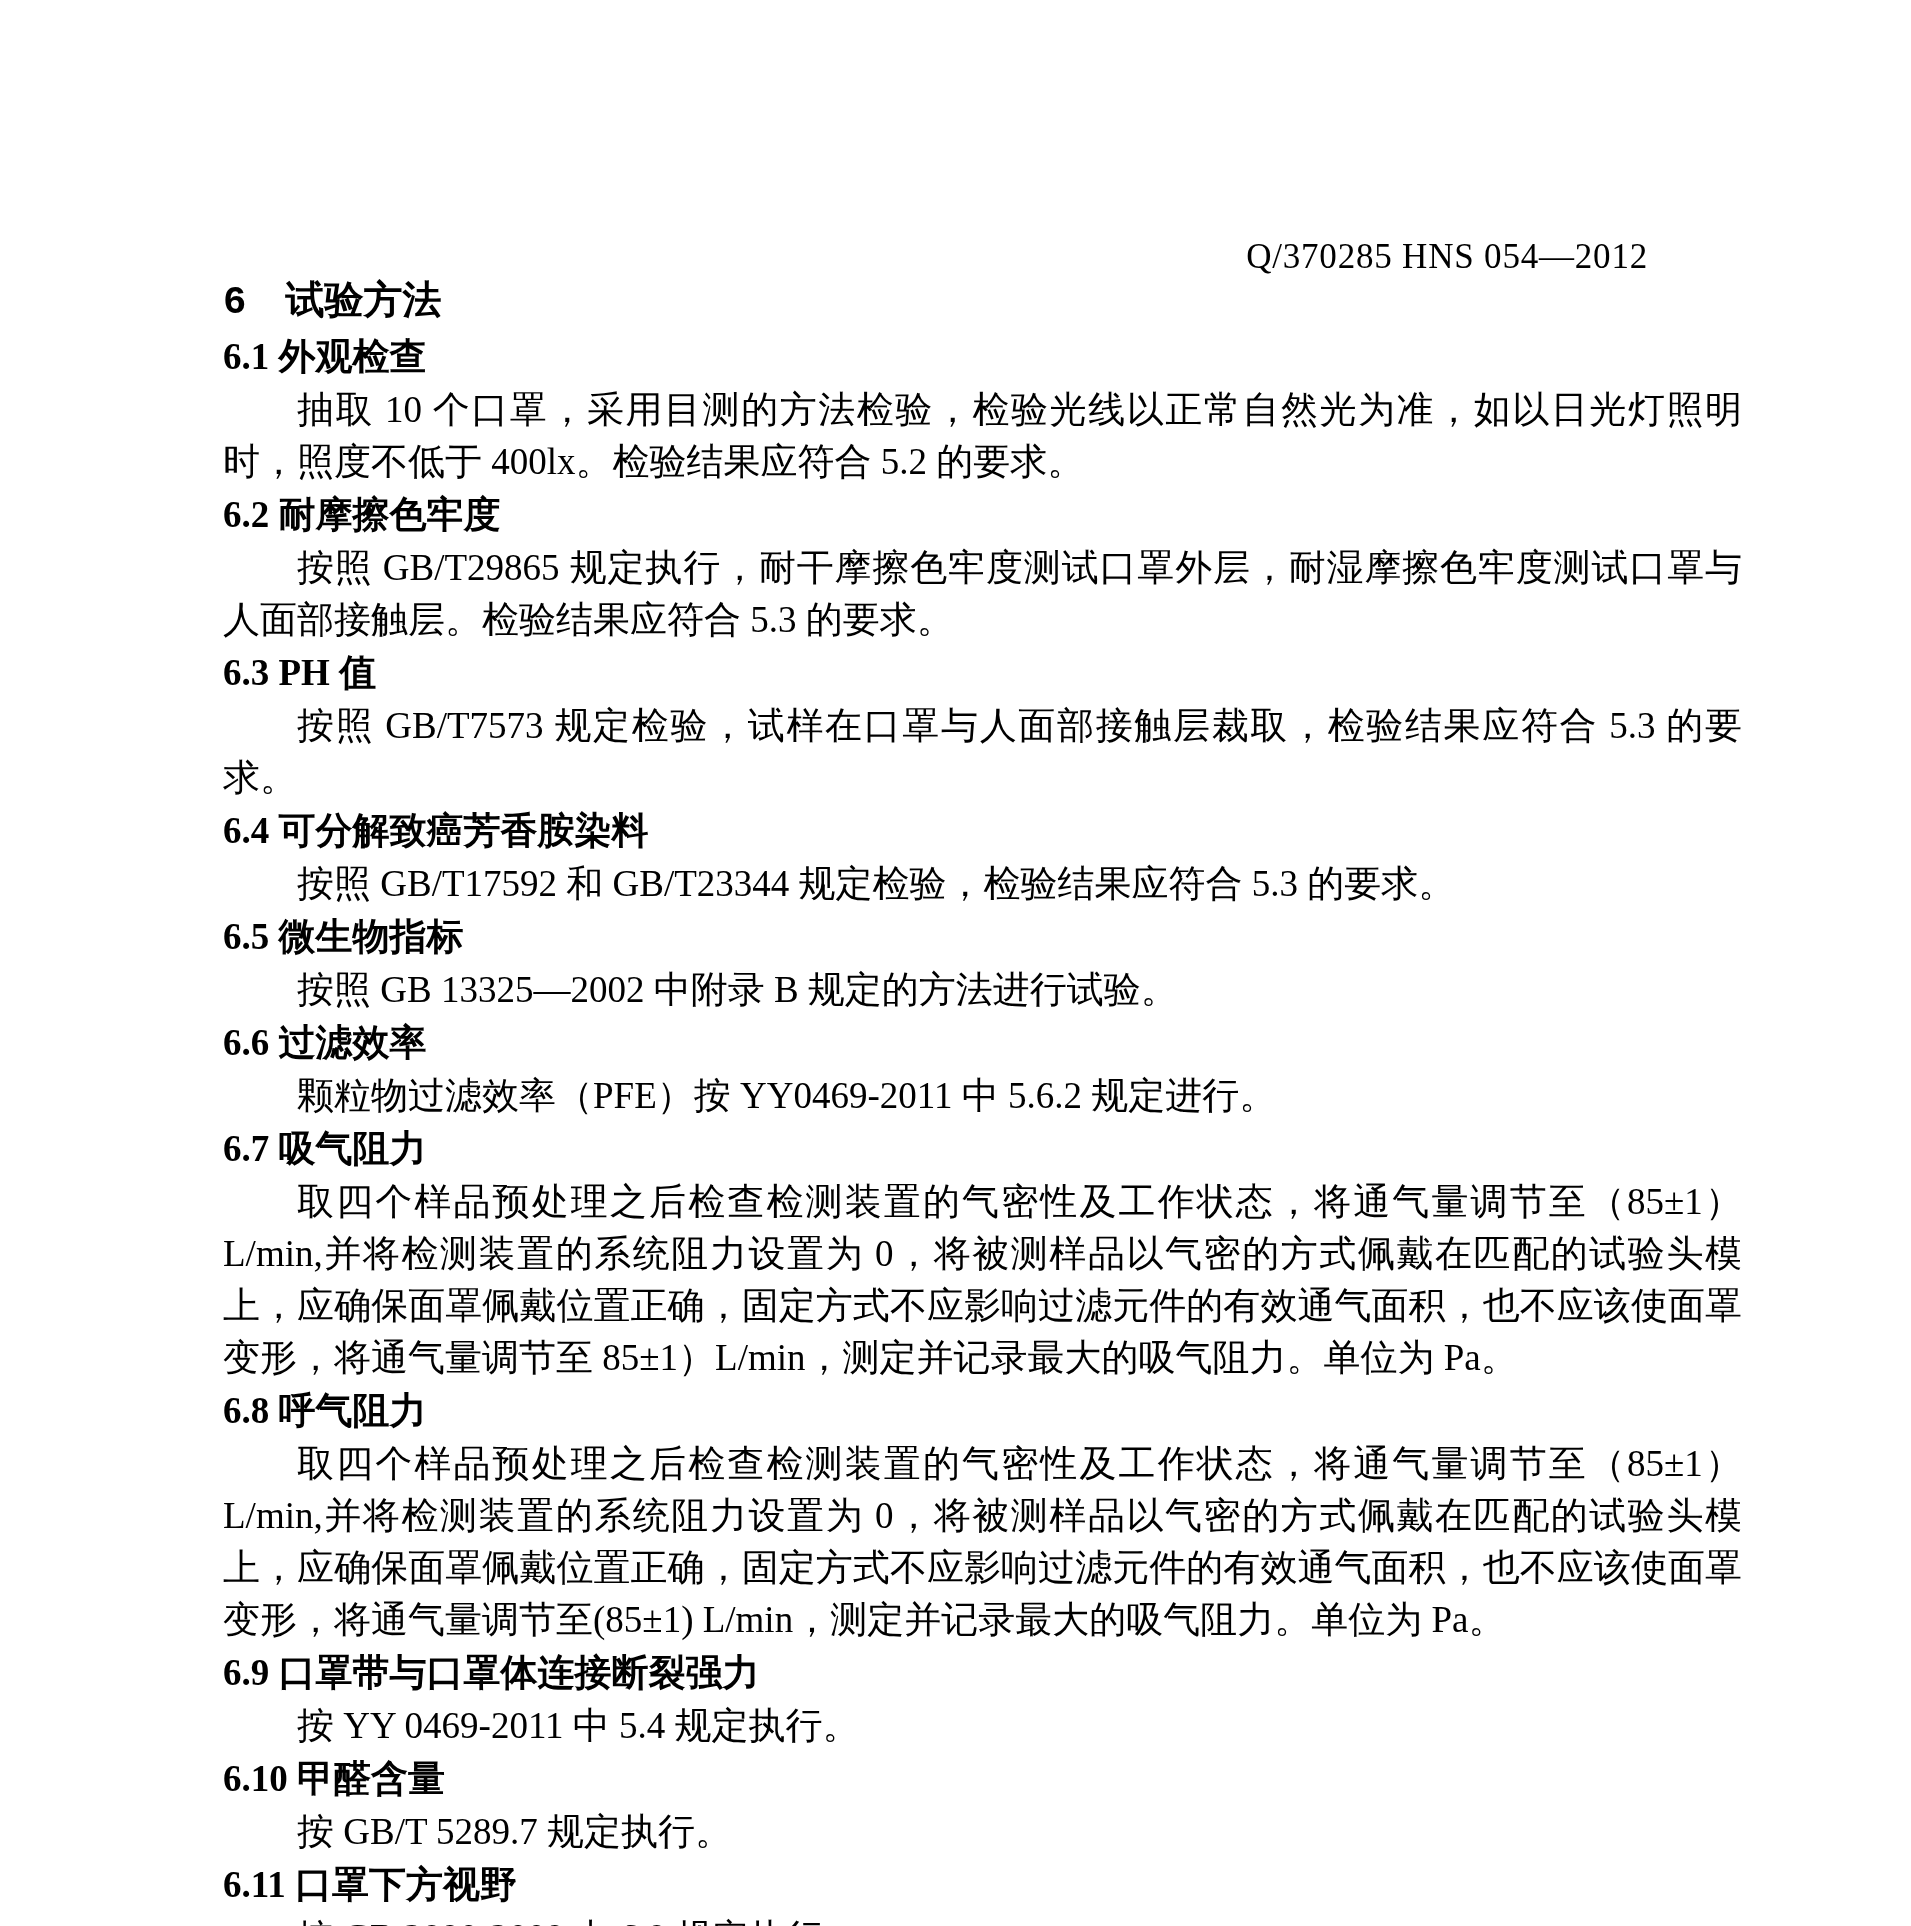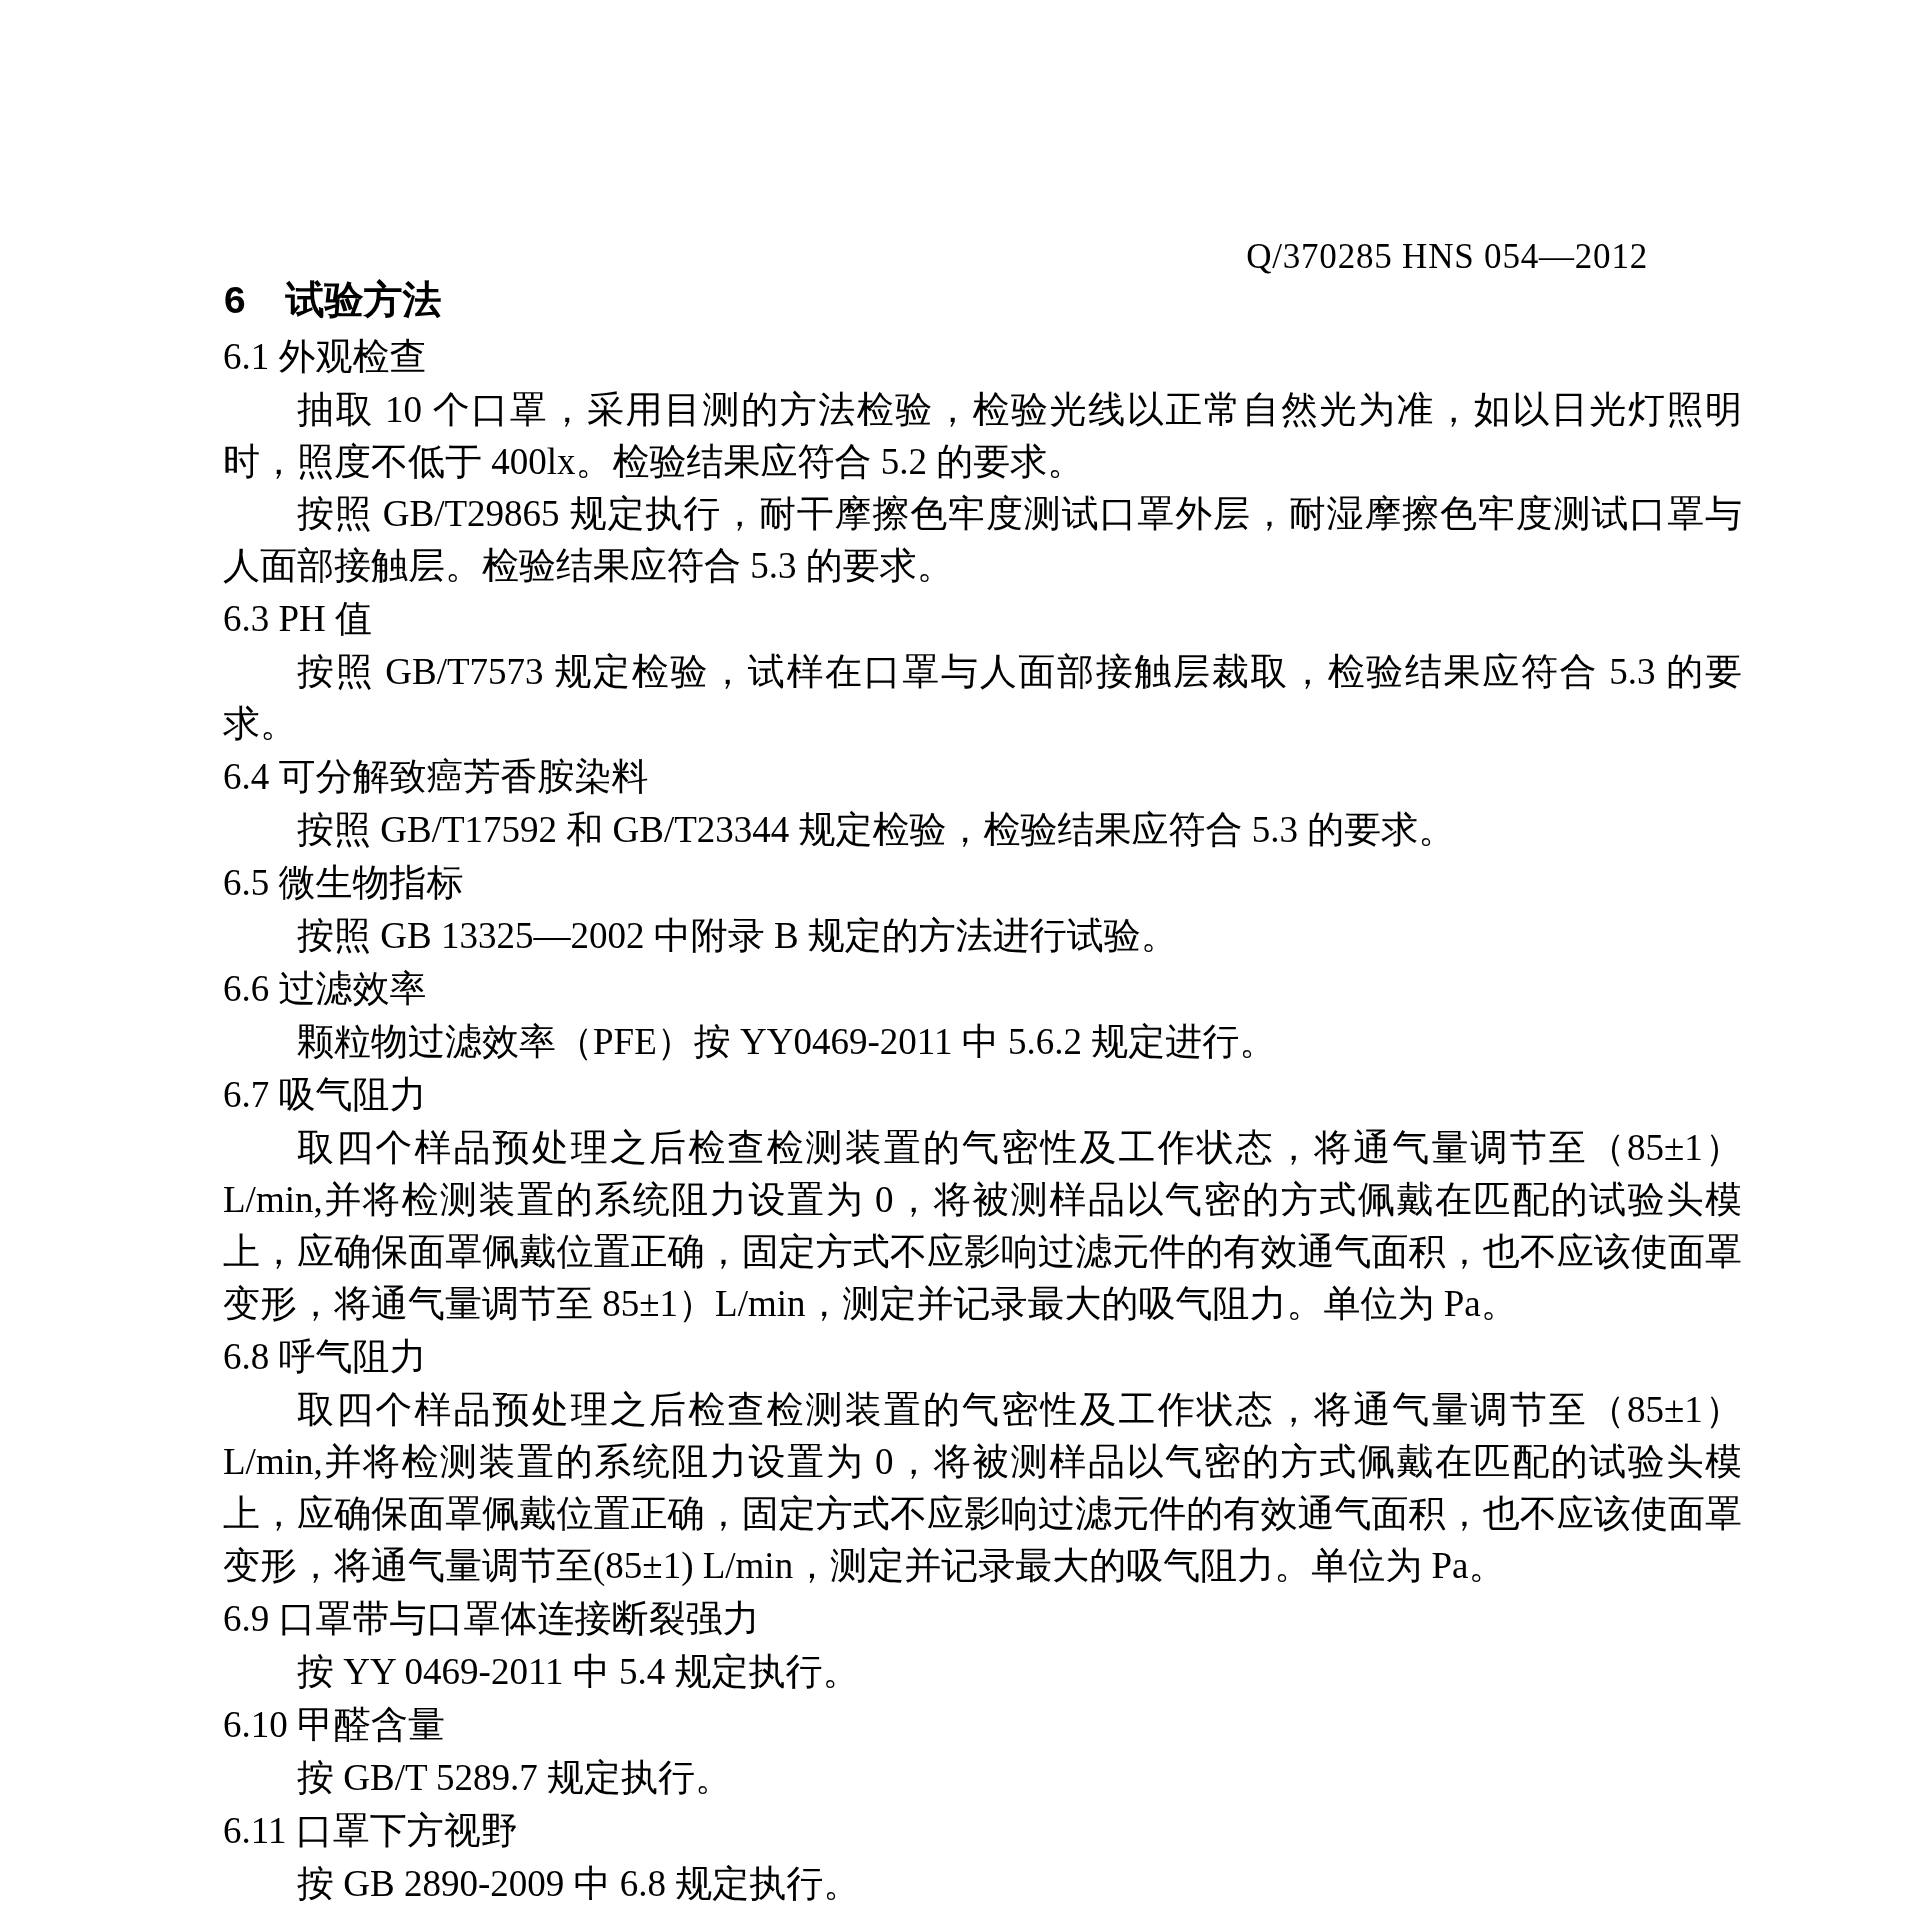--- a/index.html
+++ b/index.html
@@ -32,21 +32,21 @@
     white-space: nowrap;
   }
   h1.chapter {
     font-family: Liberation Mono, monospace;
     font-weight: bold;
     font-size: 39px;
     line-height: 54px;
     margin: 0;
   }
   h2.clause {
-    font-weight: normal;
+    font-weight: bold;
     font-size: 37px;
     line-height: 54px;
     margin: 0;
   }
   p.body-para {
     font-size: 37px;
     line-height: 52px;
     margin: 0;
     text-indent: 2em;
     text-align: justify;
@@ -64,20 +64,21 @@
 
 <div class="page">
 
   <div class="doc-code">Q/370285 HNS 054—2012</div>
 
   <h1 class="chapter mt55">6　试验方法</h1>
 
   <h2 class="clause mt55">6.1 外观检查</h2>
   <p class="body-para mt45">抽取 10 个口罩，采用目测的方法检验，检验光线以正常自然光为准，如以日光灯照明时，照度不低于 400lx。检验结果应符合 5.2 的要求。</p>
 
+  <h2 class="clause mt60">6.2 耐摩擦色牢度</h2>
   <p class="body-para mt45">按照 GB/T29865 规定执行，耐干摩擦色牢度测试口罩外层，耐湿摩擦色牢度测试口罩与人面部接触层。检验结果应符合 5.3 的要求。</p>
 
   <h2 class="clause mt60">6.3 PH 值</h2>
   <p class="body-para mt45">按照 GB/T7573 规定检验，试样在口罩与人面部接触层裁取，检验结果应符合 5.3 的要求。</p>
 
   <h2 class="clause mt60">6.4 可分解致癌芳香胺染料</h2>
   <p class="body-para mt45">按照 GB/T17592 和 GB/T23344 规定检验，检验结果应符合 5.3 的要求。</p>
 
   <h2 class="clause mt70">6.5 微生物指标</h2>
   <p class="body-para mt45">按照 GB 13325—2002 中附录 B 规定的方法进行试验。</p>

